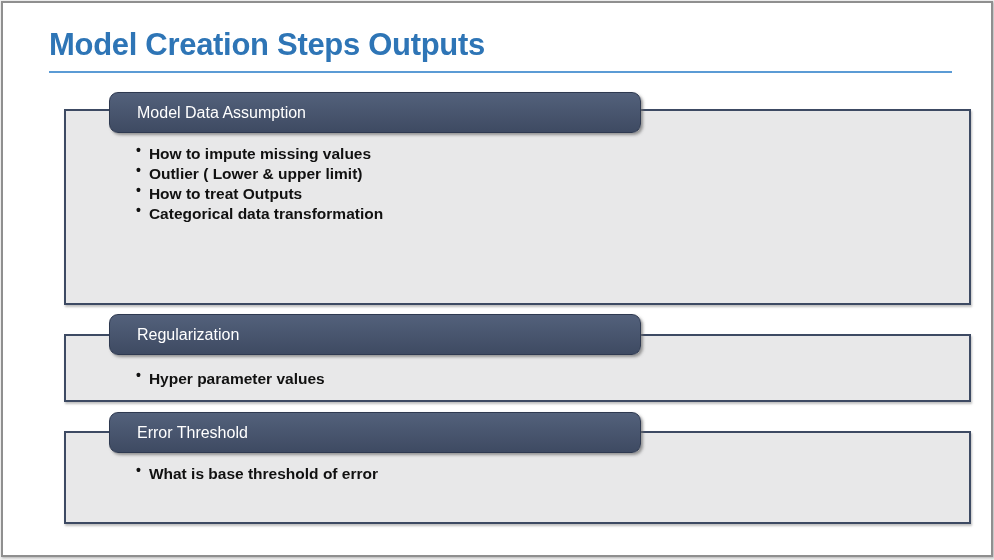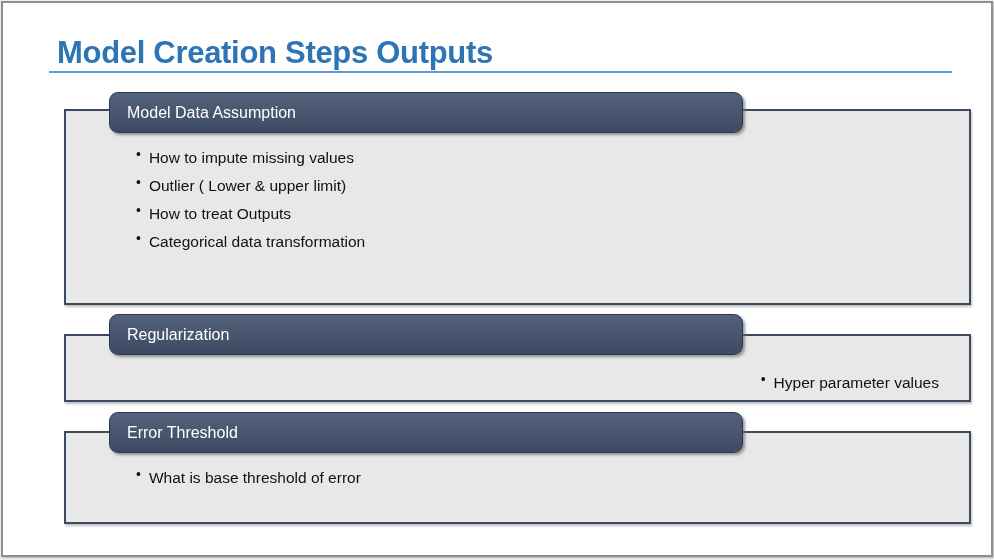--- a/index.html
+++ b/index.html
@@ -13,21 +13,21 @@
     position: absolute;
     left: 1px; top: 1px;
     width: 988px; height: 552px;
     background: #ffffff;
     border: 2px solid #8f8f8f;
     box-shadow: 1px 1px 2px rgba(0,0,0,0.25);
   }
   .slide-title {
     position: absolute;
     left: 46px; top: 24px;
-    margin: 8px;
+    margin: 0;
     font-size: 31px;
     font-weight: 700;
     letter-spacing: -0.3px;
     color: #2e75b6;
   }
   .title-rule {
     position: absolute;
     left: 46px; top: 68px;
     width: 903px; height: 2px;
     background: #5b9bd5;
@@ -36,53 +36,53 @@
     position: absolute;
     left: 61px;
     width: 907px;
     background: #e8e8e9;
     border: 2px solid #3d4a63;
     box-sizing: border-box;
     box-shadow: 1px 2px 2px rgba(140,140,140,0.55);
     z-index: 1;
   }
   #body-1 { top: 106px; height: 196px; }
-  #body-2 { top: 331px; height: 68px; text-align: right;  }
+  #body-2 { top: 331px; height: 68px;  }
   #body-3 { top: 428px; height: 93px;  }
   .header-bar {
     position: absolute;
     left: 106px;
-    width: 634px; height: 41px;
+    width: 532px; height: 41px;
     background: linear-gradient(#53617b, #3e4a62);
     border: 1px solid #2e3950;
     border-radius: 9px;
     box-sizing: border-box;
     box-shadow: 2px 2px 3px rgba(110,110,110,0.7);
     color: #ffffff;
     font-size: 16px;
     font-weight: 500;
     line-height: 39px;
-    padding-left: 17px;
+    padding-left: 27px;
     z-index: 2;
   }
   #header-1 { top: 89px;  }
   #header-2 { top: 311px; }
   #header-3 { top: 409px; }
   ul.bullets {
     list-style: none;
     margin: 0; padding: 0;
     position: absolute;
     left: 70px; top: 33px;
     right: 30px;
   }
   #body-3 ul.bullets { top: 31px; }
   ul.bullets li {
     font-size: 15.5px;
-    line-height: 28px;
-    font-weight: 400;
+    line-height: 20px;
+    font-weight: 700;
     color: #111111;
     white-space: nowrap;
   }
   ul.bullets .dot {
     display: inline-block;
     position: relative;
     top: -4px;
     margin-right: 8px;
     font-size: 14px;
     color: #111111;

